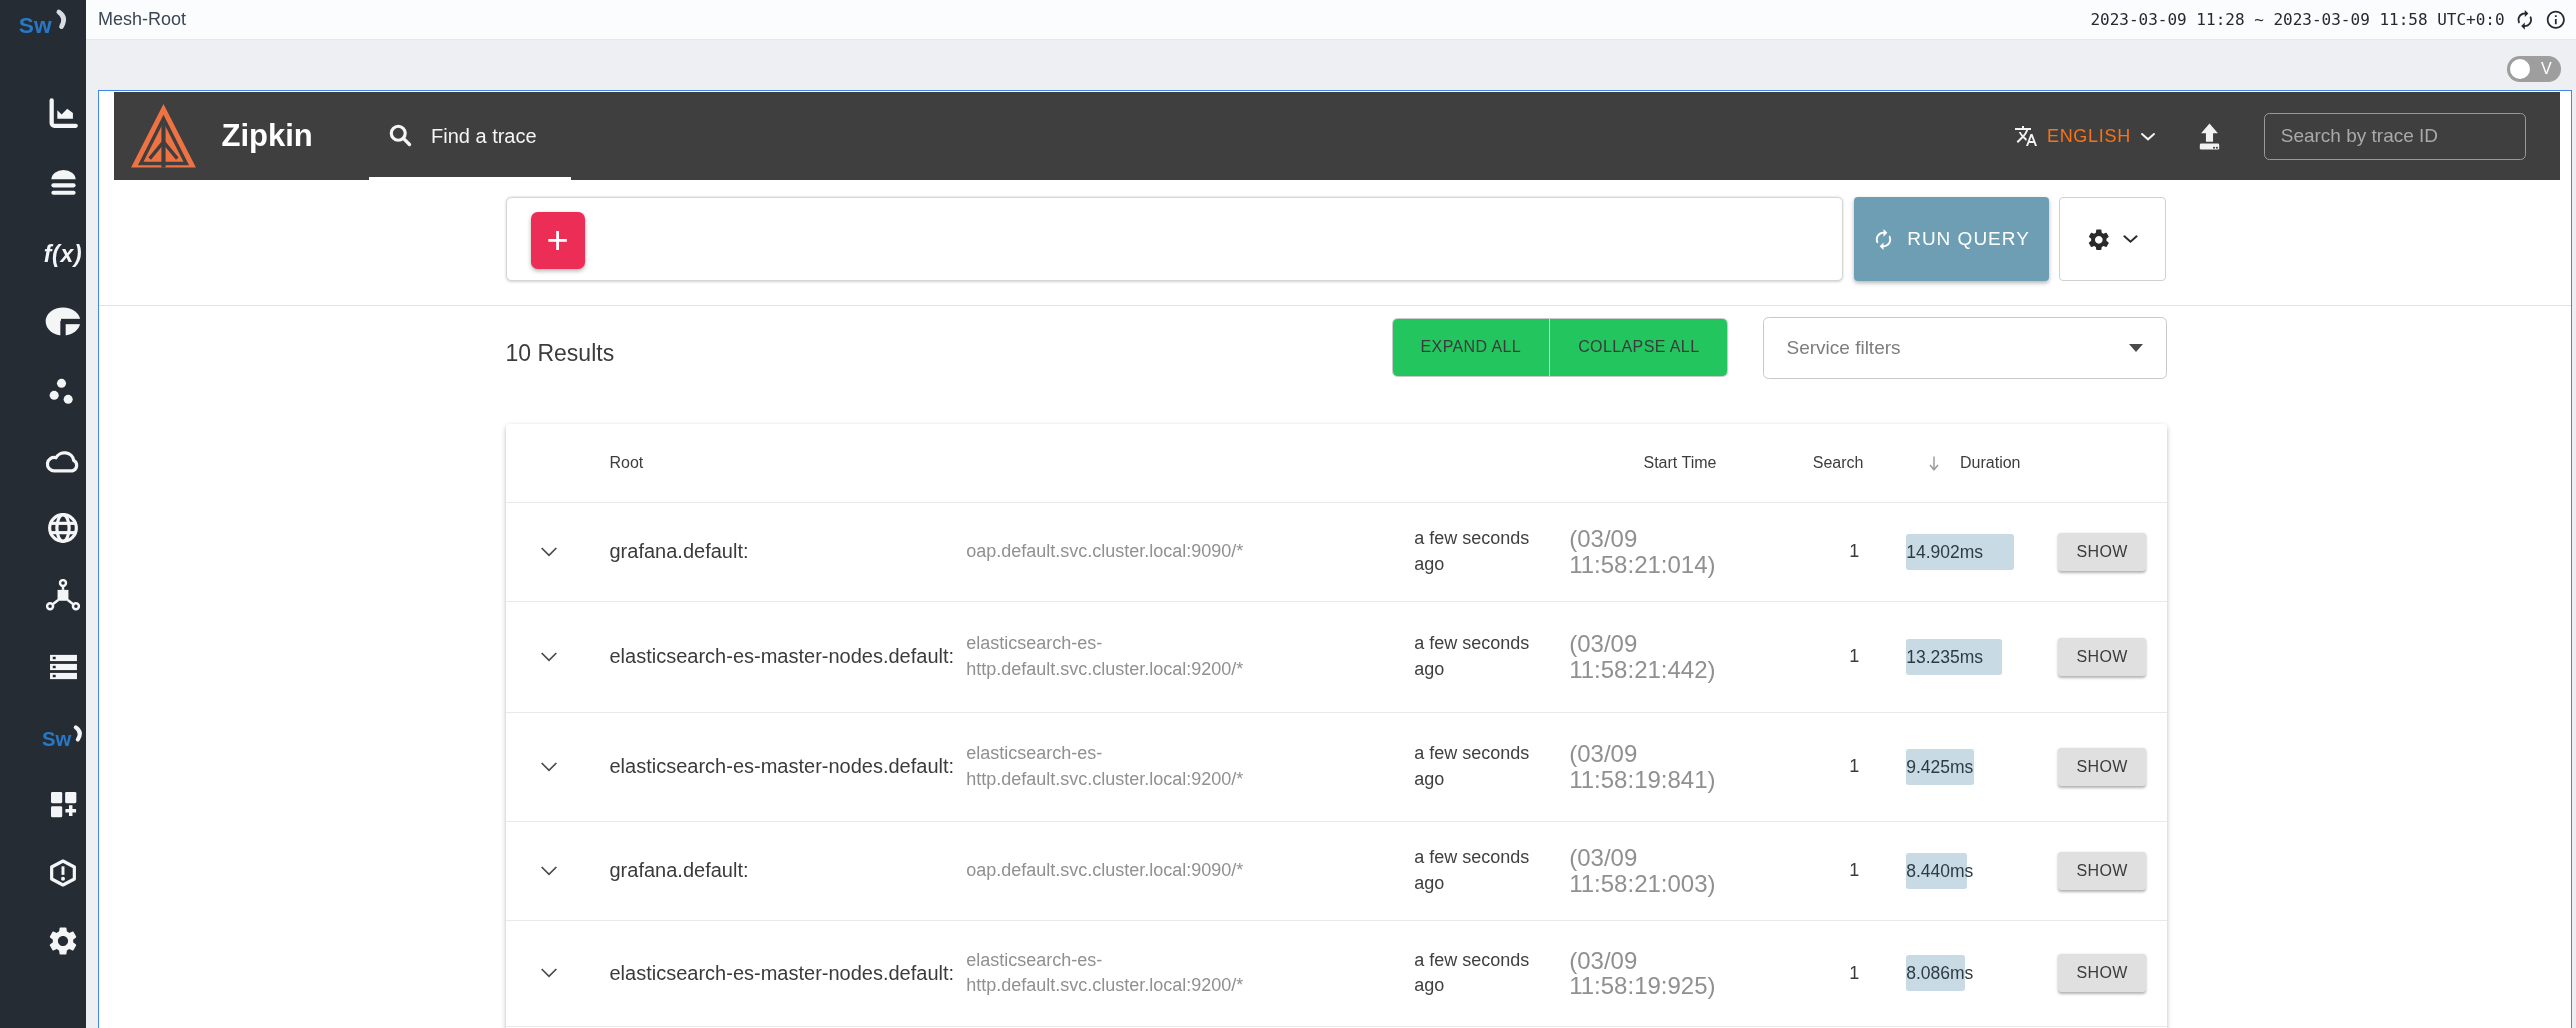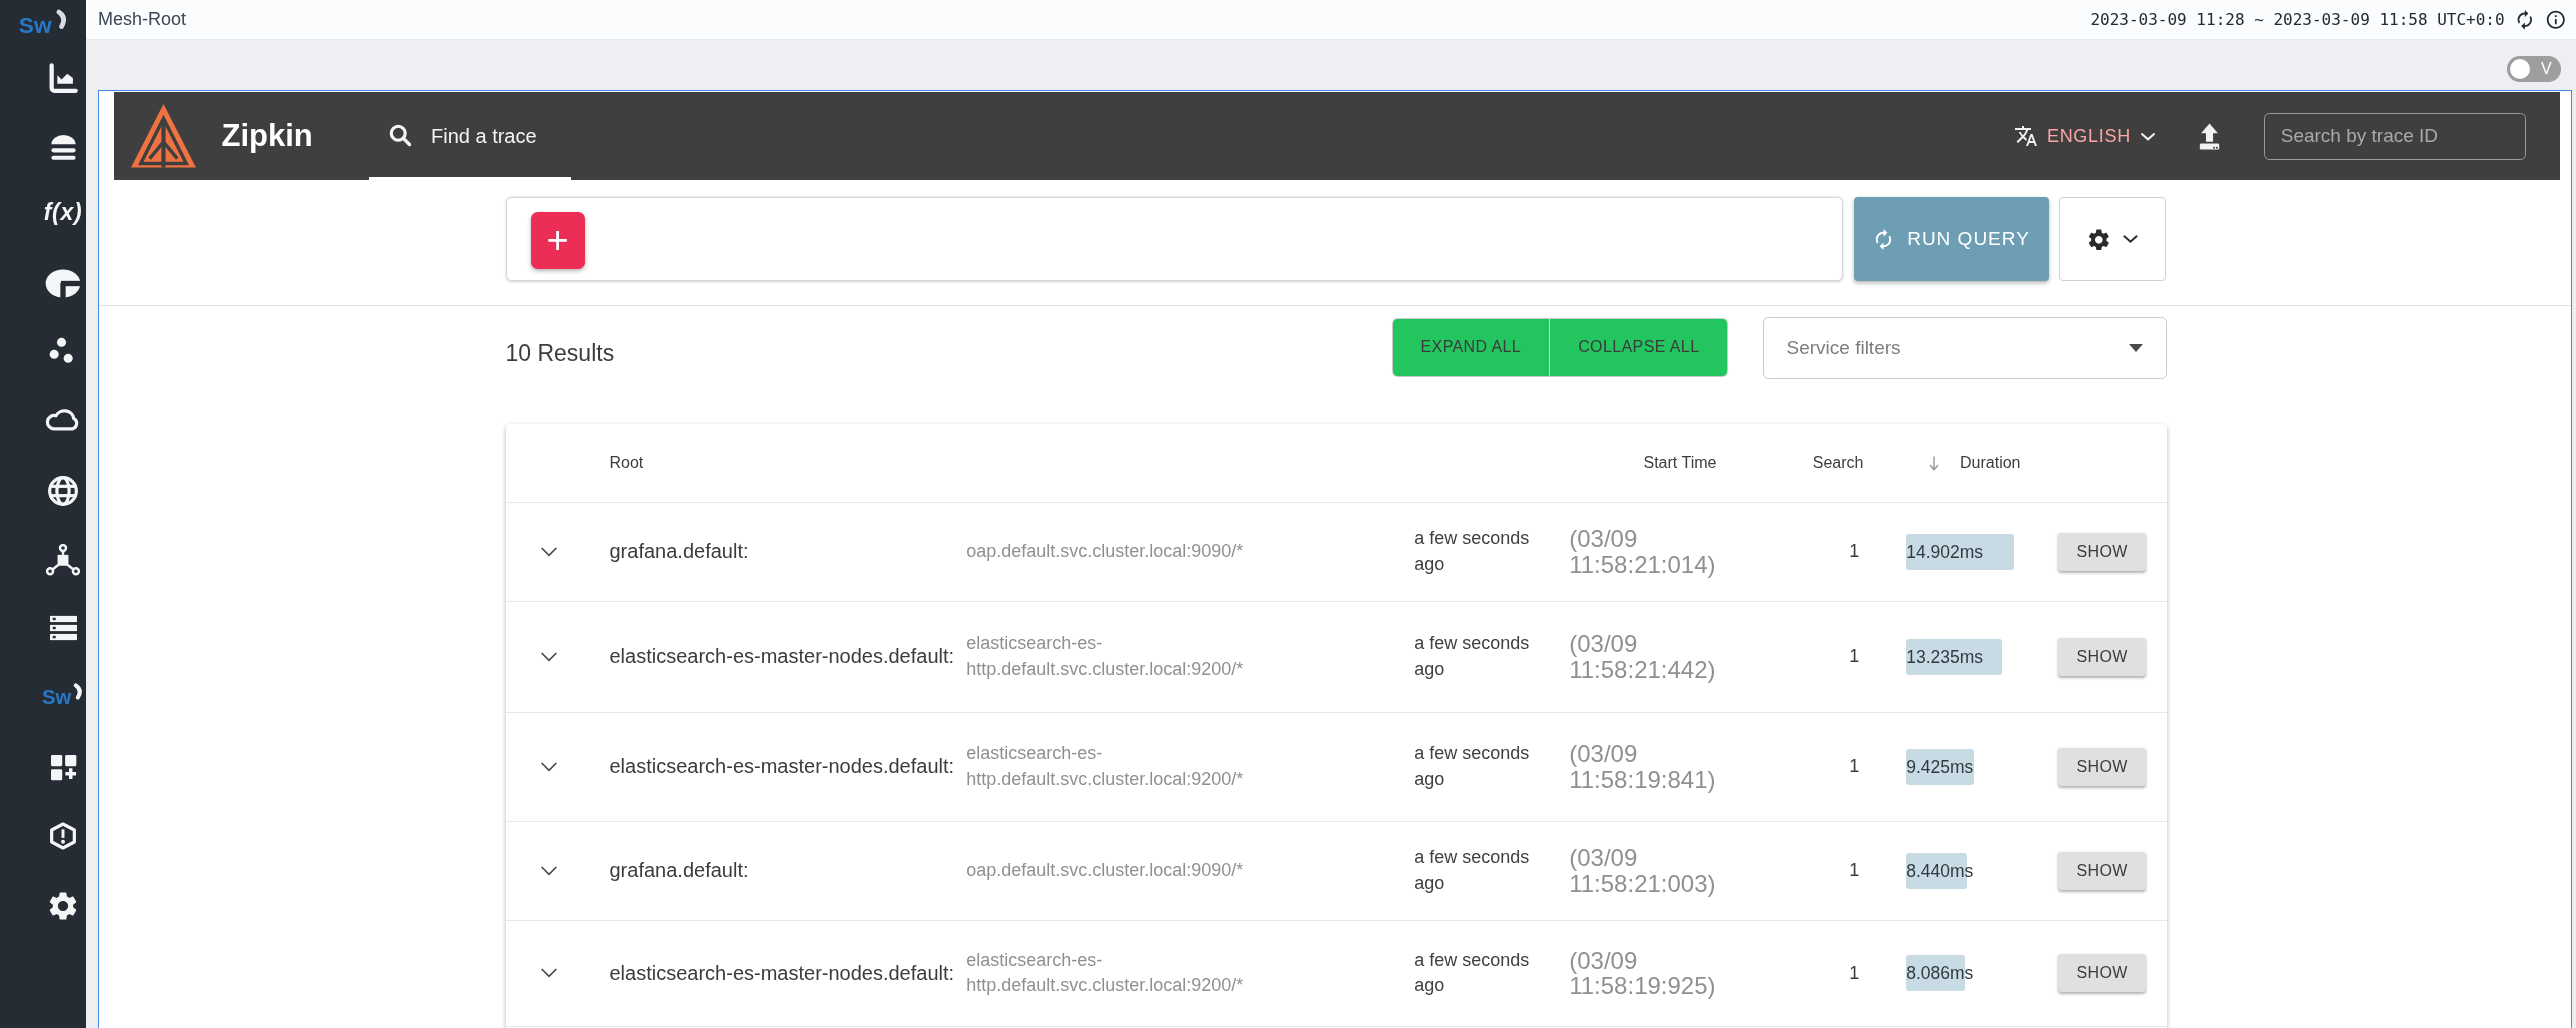--- a/index.html
+++ b/index.html
@@ -4,21 +4,21 @@
 <style>
   * { margin:0; padding:0; box-sizing:border-box; }
   html,body { width:2576px; height:1029px; overflow:hidden; }
   body { font-family:"Liberation Sans", sans-serif; background:#edeff3; position:relative; }
 
   
   .sidebar { position:absolute; left:0; top:0; width:86px; height:1029px; background:#262c34; z-index:10;
              display:flex; flex-direction:column; align-items:center; }
   .sb-logo { margin-top:6.7px; height:35px; display:flex; align-items:center; }
   .sb-nav { display:flex; flex-direction:column; align-items:center; margin-top:19px; }
-  .sb-item { width:86px; height:69px; display:flex; align-items:flex-start; justify-content:center; cursor:pointer;padding-left:40px; }
+  .sb-item { width:86px; height:69px; display:flex; align-items:flex-end; justify-content:center; cursor:pointer;padding-left:40px; }
   .sb-item svg { display:block; }
   .fx-text { color:#f4f5f6; font-size:23px; font-weight:bold; font-style:italic; letter-spacing:0.7px; }
 
   
   .topbar { position:absolute; left:86px; top:0; right:0; height:40px; background:#fbfcfd;
             border-bottom:0.7px solid #e4e7eb; display:flex; align-items:center; justify-content:space-between;
             padding:0 9.4px 0 12px; }
   .tb-title { font-size:18px; color:#3c4654; }
   .tb-right { display:flex; align-items:center; gap:9.4px; }
   .tb-time { font-family:"DejaVu Sans Mono", monospace; font-size:16px; color:#252a2f; }
@@ -39,21 +39,21 @@
   .zheader { position:relative; margin:1.3px 10.8px 0 15px; height:88px; background:#3f3f3f; }
   .zlogo { position:absolute; left:15px; top:9.4px; }
   .zbrand { position:absolute; left:108px; top:50%; transform:translateY(-50%); color:#ffffff;
             font-size:31px; font-weight:bold; }
   .ztab { position:absolute; left:273px; top:0; height:88px; display:flex; align-items:center; cursor:pointer; }
   .ztab .mag { margin-right:17.5px; }
   .ztab .tlabel { color:#f5f5f5; font-size:20px; }
   .ztab-underline { position:absolute; left:255px; bottom:0; width:202px; height:3.4px; background:#ffffff; }
   .zright { position:absolute; right:34px; top:0; height:88px; display:flex; align-items:center; }
   .lang { display:flex; align-items:center; gap:8.8px; cursor:pointer; }
-  .lang .llabel { color:#fca5a5; font-size:18px; letter-spacing:0.7px; }
+  .lang .llabel { color:#f97316; font-size:18px; letter-spacing:0.7px; }
   .upload { margin-left:38px; cursor:pointer; display:flex; }
   .trace-search { margin-left:39px; width:262px; height:47px; background:transparent;
                   border:0.7px solid #9a9a9a; border-radius:5.4px; color:#eeeeee; font-size:19px;
                   padding:12px 16px; outline:none; font-family:"Liberation Sans", sans-serif; }
   .trace-search::placeholder { color:#a9a9a9; }
 
   
   .qrow { position:relative; height:125px; }
   .qcard { position:absolute; left:407px; top:17px; width:1337px; height:84px; background:#ffffff;
            border:0.7px solid #d5d5d5; border-radius:5.4px; box-shadow:0 0.7px 2.7px rgba(0,0,0,0.18); cursor:text; }

